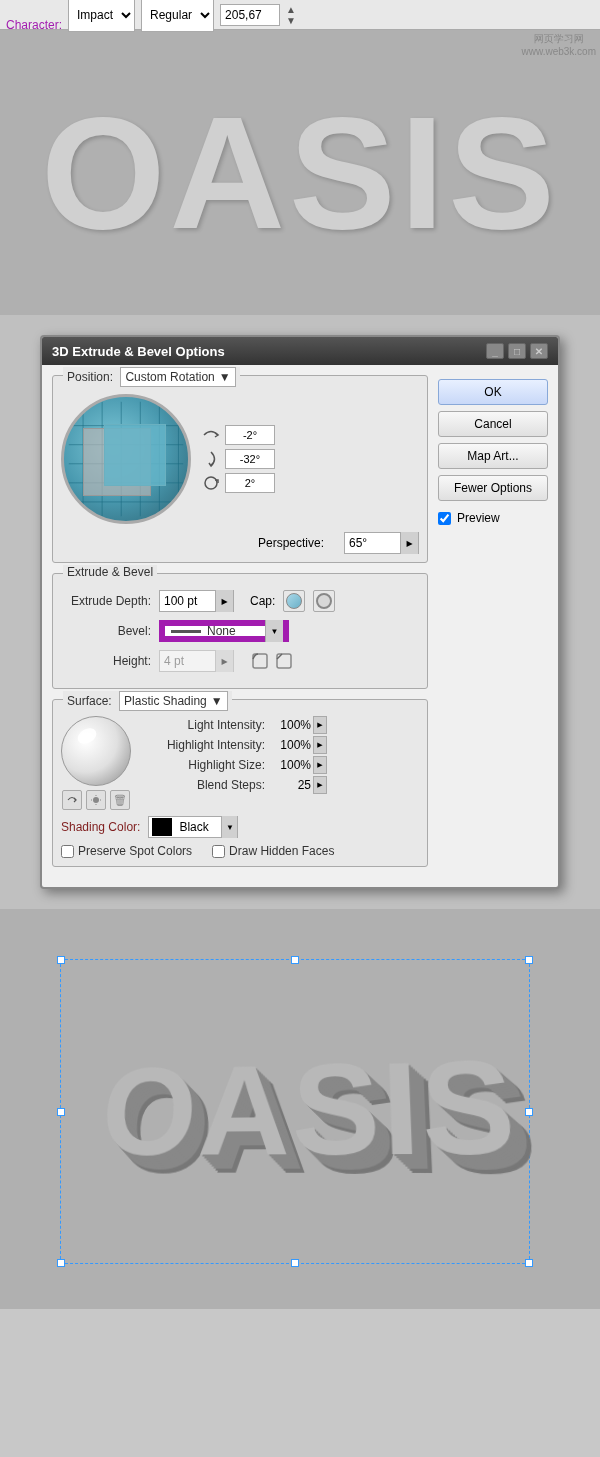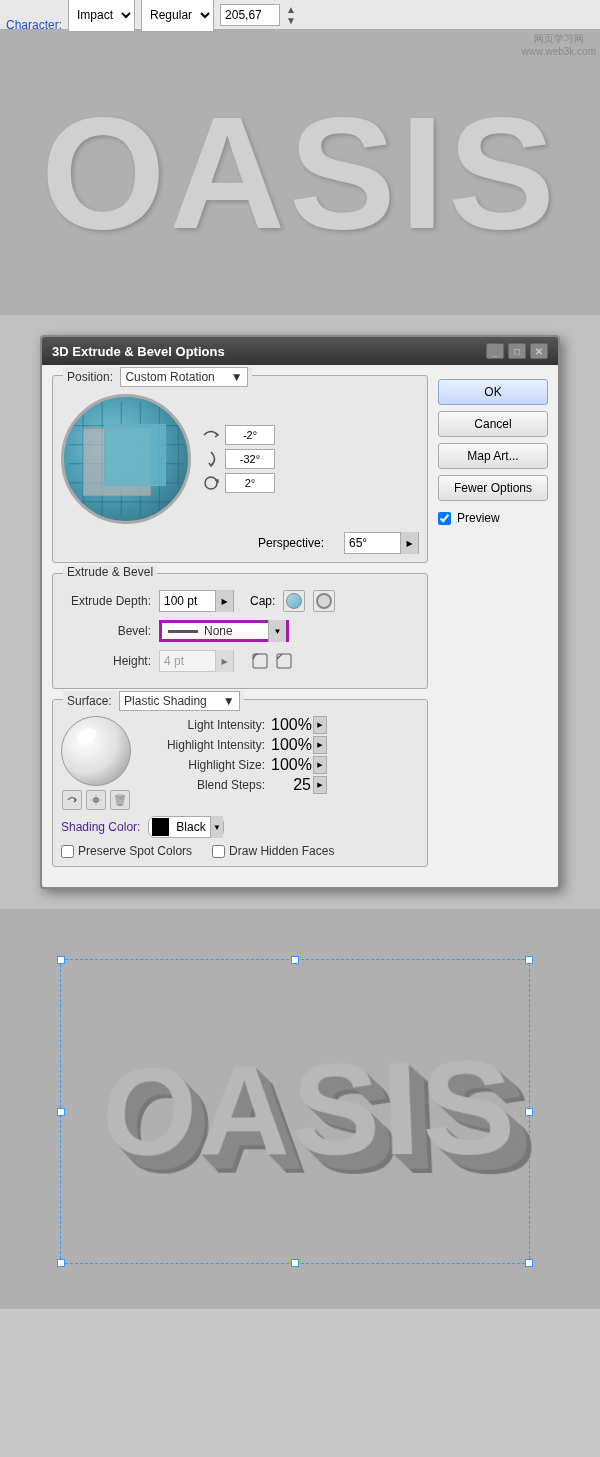--- a/index.html
+++ b/index.html
@@ -17,21 +17,21 @@
       background: #e8e8e8;
       border-bottom: 1px solid #aaa;
       padding: 3px 6px;
       display: flex;
       align-items: center;
       gap: 6px;
       height: 30px;
     }
     #toolbar label {
       font-size: 12px;
-      color: #1d4ed8;
+      color: #a21caf;
       margin-top: 20px;
     }
     .toolbar-select {
       height: 34px;
       font-size: 12px;
       border: 1px solid #aaa;
       background: white;
       padding: 1px 4px;
     }
     .toolbar-num {
@@ -296,21 +296,21 @@
       width: 16px;
       height: 16px;
       border-radius: 50%;
       background: #d8d8d8;
       border: 2px solid #888;
     }
 
     .bevel-select-box {
       display: flex;
       align-items: center;
-      border: 3px solid #a21caf;
+      border: 6px solid #a21caf;
       background: white;
       height: 22px;
       width: 130px;
     }
 
     .bevel-line {
       width: 30px;
       height: 3px;
       background: #555;
       margin: 0 6px;
@@ -387,21 +387,21 @@
       padding-right: 6px;
     }
 
     .val-input-box {
       display: flex;
       align-items: center;
       gap: 2px;
     }
 
     .val-text {
-      font-size: 16px;
+      font-size: 12px;
       width: 40px;
       text-align: right;
     }
 
     .val-arrow {
       width: 14px;
       height: 18px;
       background: #d0d0d0;
       border: 1px solid #aaa;
       display: flex;
@@ -413,21 +413,21 @@
 
     .shading-color-row {
       display: flex;
       align-items: center;
       gap: 8px;
       margin-top: 6px;
     }
 
     .shading-label {
       font-size: 12px;
-      color: #4c1d95;
+      color: #7f1d1d;
     }
 
     .color-select-box {
       display: flex;
       align-items: center;
       border: 1px solid #aaa;
       background: white;
       height: 22px;
     }
 
@@ -498,21 +498,21 @@
     }
 
     
     .pos-dropdown {
       display: flex;
       align-items: center;
       border: 1px solid #aaa;
       background: white;
       height: 20px;
       padding: 0 4px;
-      gap: 16px;
+      gap: 4px;
       cursor: pointer;
     }
 
     .pos-dropdown span {
       font-size: 12px;
     }
 
     
     .canvas-bottom {
       height: 400px;
@@ -805,21 +805,21 @@
                 <div class="val-input-box">
                   <span class="val-text">25</span>
                   <div class="val-arrow">▶</div>
                 </div>
               </div>
             </div>
           </div>
 
           <div class="shading-color-row">
             <span class="shading-label">Shading Color:</span>
-            <div class="color-select-box" style="width:76px;border-radius:7px;">
+            <div class="color-select-box" style="width:90px;">
               <div class="color-swatch"></div>
               <span class="color-name">Black</span>
               <div class="color-arrow">▼</div>
             </div>
           </div>
 
           <div class="checkboxes-row">
             <div class="checkbox-item">
               <input type="checkbox" style="">
               <span>Preserve Spot Colors</span>

